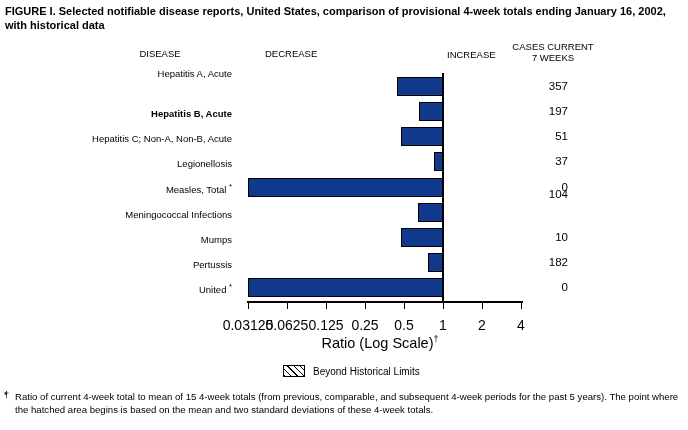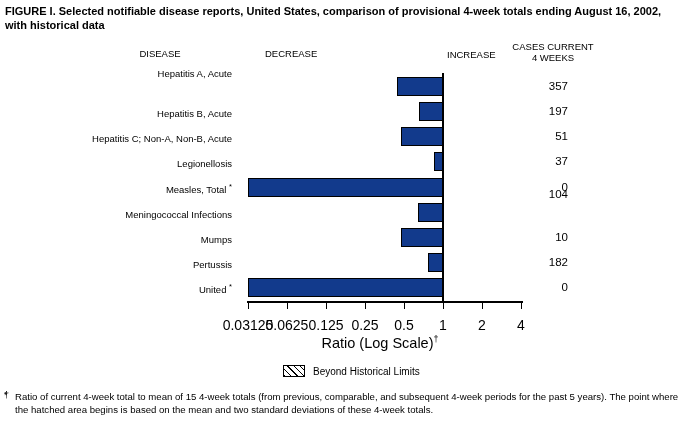--- a/index.html
+++ b/index.html
@@ -29,37 +29,37 @@
   .footnotes{left:4px;top:390px;width:681px;font-size:9.6px;line-height:13px;}
   .footnote{position:relative;padding-left:11px;}
   .footnote .marker{position:absolute;left:0;top:-1px;font-size:9px;}
 </style>
 </head>
 <body>
 
 <div class="page">
 
   <div class="abs title">
-    <div>FIGURE I. Selected notifiable disease reports, United States, comparison of provisional 4-week totals ending August 16, 2002,</div>
+    <div>FIGURE I. Selected notifiable disease reports, United States, comparison of provisional 4-week totals ending January 16, 2002,</div>
     <div>with historical data</div>
   </div>
 
   <div class="abs colhead" style="left:120px;top:48px;width:80px;text-align:center;">DISEASE</div>
   <div class="abs colhead" style="left:252px;top:48px;padding-left:13px;">DECREASE</div>
   <div class="abs colhead" style="left:447px;top:49px;">INCREASE</div>
   <div class="abs colhead cases-head" style="left:503px;top:41px;width:100px;">
     <div>CASES CURRENT</div>
-    <div>4 WEEKS</div>
+    <div>7 WEEKS</div>
   </div>
 
   <div class="abs" id="chart-rows">
       <div class="abs bar-label" style="top: 66px;"><span>Hepatitis A, Acute</span> <sup></sup></div>
       <div class="abs bar" style="top: 77px; left: 396.807px; width: 46.1926px; background: rgb(18, 58, 140);"></div>
       <div class="abs count" style="top: 80px;">357</div>
-      <div class="abs bar-label" style="top: 106.15px;"><span>Hepatitis B, Acute</span> <sup></sup></div>
+      <div class="abs bar-label" style="top: 106.15px; font-weight: bold;"><span>Hepatitis B, Acute</span> <sup></sup></div>
       <div class="abs bar" style="top: 102.15px; left: 418.762px; width: 24.238px; background: rgb(18, 58, 140);"></div>
       <div class="abs count" style="top: 105.15px;">197</div>
       <div class="abs bar-label" style="top: 131.3px;"><span>Hepatitis C; Non-A, Non-B, Acute</span> <sup></sup></div>
       <div class="abs bar" style="top: 127.3px; left: 400.519px; width: 42.4814px; background: rgb(18, 58, 140);"></div>
       <div class="abs count" style="top: 130.3px;">51</div>
       <div class="abs bar-label" style="top: 156.45px;"><span>Legionellosis</span> <sup></sup></div>
       <div class="abs bar" style="top: 152.45px; left: 433.856px; width: 9.14414px; background: rgb(18, 58, 140);"></div>
       <div class="abs count" style="top: 155.45px;">37</div>
       <div class="abs bar-label" style="top: 181.6px;"><span>Measles, Total</span> <sup>*</sup></div>
       <div class="abs bar" style="top: 177.6px; left: 248px; width: 195px; background: rgb(18, 58, 140);"></div>

